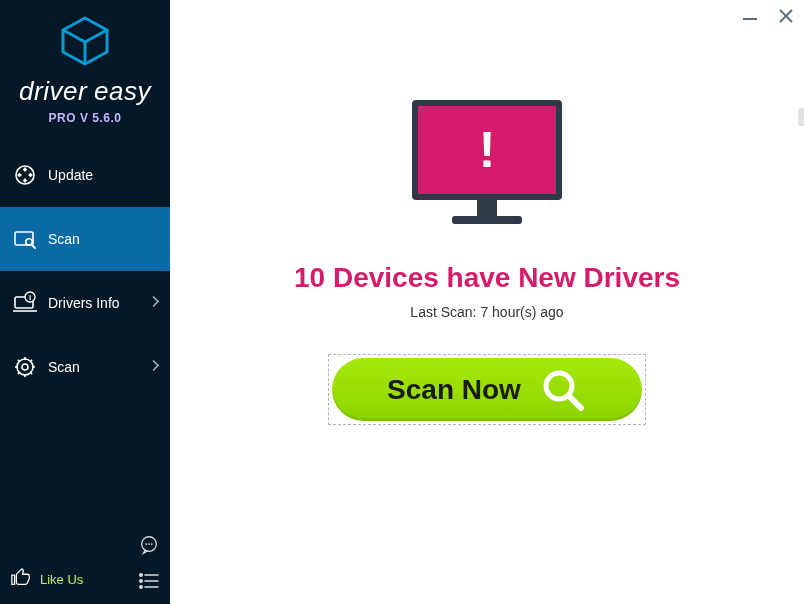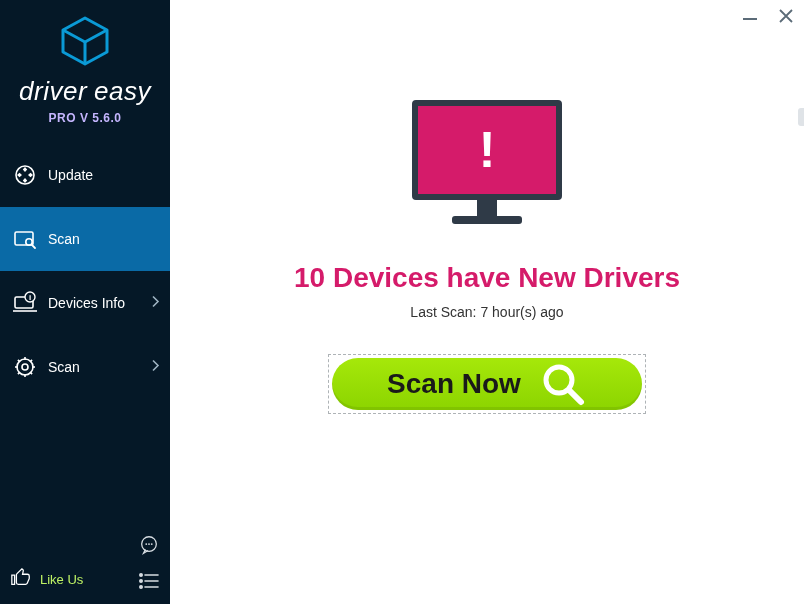--- a/index.html
+++ b/index.html
@@ -124,21 +124,21 @@
   font-size: 14px;
   margin-top: 10px;
 }
 
 .scan-btn-wrapper {
   margin-top: 34px;
   border: 1px dashed #aeb3b6;
   padding: 3px;
 }
 .scan-btn {
-  width: 310px; height: 52px;
+  width: 310px; height: 63px;
   background: #9bdc00;
   background: linear-gradient(#a6e80a, #8cd400);
   border: none;
   border-radius: 38px;
   display: flex; align-items: center; justify-content: center;
   cursor: pointer;
   box-shadow: inset 0 -3px 0 rgba(0,0,0,0.08);
 }
 .scan-btn .label {
   font-size: 28px;
@@ -204,21 +204,21 @@
 
       <div class="nav-item">
         <span class="nav-icon">
           <svg width="26" height="24" viewBox="0 0 26 24">
             <rect x="3" y="6" width="18" height="11" rx="1.5" fill="none" stroke="#ffffff" stroke-width="1.6"></rect>
             <line x1="1" y1="20" x2="25" y2="20" stroke="#ffffff" stroke-width="1.6"></line>
             <circle cx="18" cy="6" r="5" fill="#051827" stroke="#ffffff" stroke-width="1.4"></circle>
             <text x="18" y="9" text-anchor="middle" font-size="8" font-family="Arial" fill="#ffffff" font-weight="bold">i</text>
           </svg>
         </span>
-        <span>Devices Info</span>
+        <span>Drivers Info</span>
         <span class="chev">
           <svg width="8" height="12" viewBox="0 0 8 12">
               <path d="M1 1 L6 6 L1 11" fill="none" stroke="#9fb4c2" stroke-width="1.6"></path>
             </svg>
         </span>
       </div>
 
       <div class="nav-item">
         <span class="nav-icon">
           <svg width="24" height="24" viewBox="0 0 24 24">

